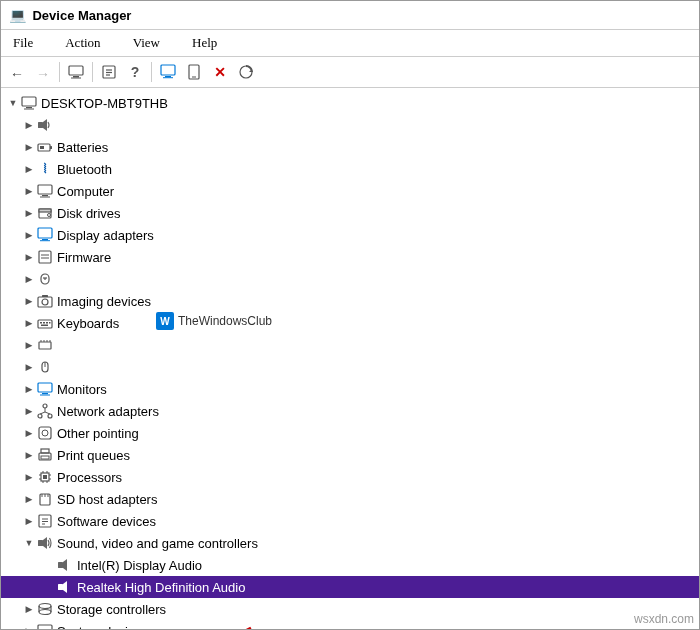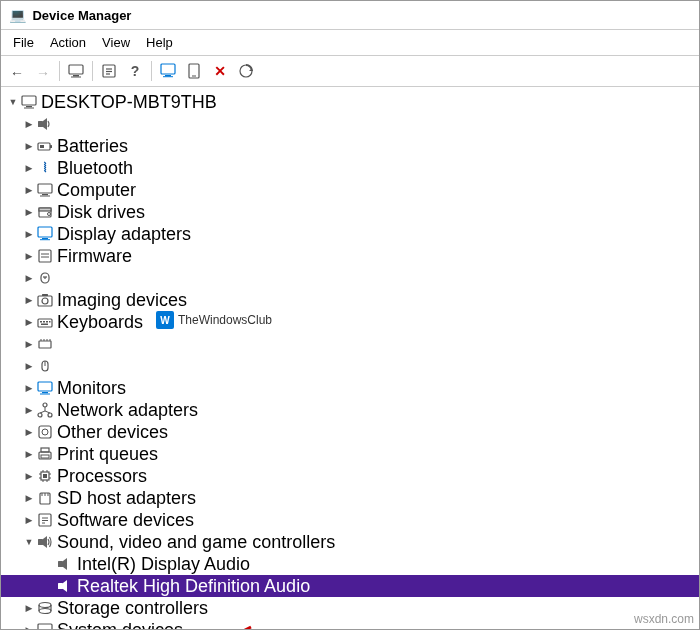--- a/index.html
+++ b/index.html
@@ -29,23 +29,24 @@
       color: #000;
       border-bottom: 1px solid #ccc;
       display: flex;
       align-items: center;
       gap: 6px;
     }
 
     .menu-bar {
       background: #fff;
       display: flex;
-      gap: 0;
+      gap: 16px;
       padding: 2px 4px;
       border-bottom: 1px solid #ccc;
+      font-family: Liberation Serif, serif;
     }
 
     .menu-item {
       padding: 3px 8px;
       cursor: pointer;
       font-size: 13px;
       color: #000;
     }
 
     .toolbar {
@@ -123,21 +124,21 @@
       height: 16px;
       margin-right: 4px;
       flex-shrink: 0;
       display: flex;
       align-items: center;
       justify-content: center;
       font-size: 12px;
     }
 
     .item-label {
-      font-size: 18px;
+      font-size: 13px;
     }
 
     .indent-1 { padding-left: 20px; }
     .indent-2 { padding-left: 40px; }
 
     
     .arrow-annotation {
       position: absolute;
       z-index: 99;
       pointer-events: none;
@@ -438,21 +439,21 @@
       </div>
 
       <div class="tree-item indent-1">
         <span class="expand-arrow">▶</span>
         <span class="item-icon">
           <svg width="16" height="16" viewBox="0 0 16 16">
               <rect x="2" y="2" width="12" height="12" rx="2" fill="none" stroke="#555" stroke-width="1.2"></rect>
               <circle cx="8" cy="8" r="3" fill="none" stroke="#555" stroke-width="1"></circle>
             </svg>
         </span>
-        <span class="item-label">Other devices</span>
+        <span class="item-label">Other pointing</span>
       </div>
 
       <div class="tree-item indent-1">
         <span class="expand-arrow">▶</span>
         <span class="item-icon">
           <svg width="16" height="16" viewBox="0 0 16 16">
               <rect x="2" y="6" width="12" height="7" rx="1" fill="none" stroke="#555" stroke-width="1.2"></rect>
               <rect x="4" y="2" width="8" height="4" fill="none" stroke="#555" stroke-width="1.2"></rect>
               <rect x="4" y="9" width="8" height="3" fill="none" stroke="#555" stroke-width="1"></rect>
             </svg>

